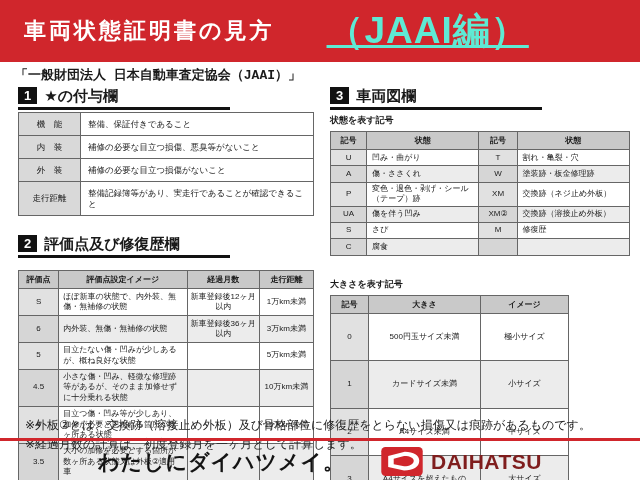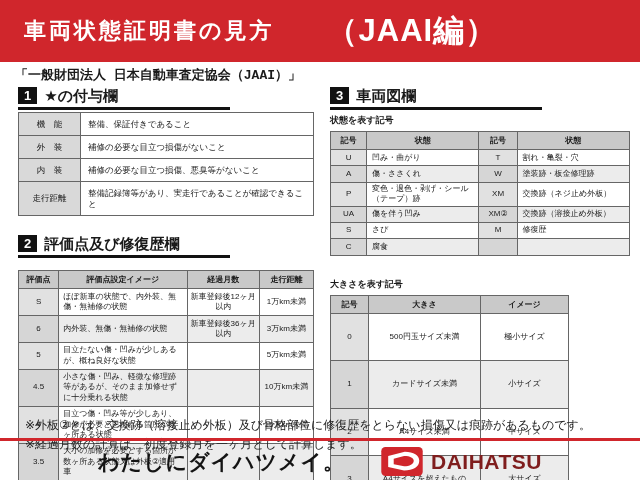--- a/index.html
+++ b/index.html
@@ -6,21 +6,21 @@
   html,body { margin:0; padding:0; background:#888; }
   #page {
     position:relative; width:640px; height:480px; background:#ffffff;
     font-family:"Liberation Sans","DejaVu Sans",sans-serif; color:#1a1a1a;
     overflow:hidden; margin:0 auto;
   }
   
   .hdr { position:absolute; top:0; left:0; width:640px; height:62px;
          background:#d0262c; display:flex; align-items:center; padding:0 18px 0 24px; }
   .hdr .ttl { color:#fff; font-size:22px; font-weight:bold; letter-spacing:3px; white-space:nowrap; }
-  .hdr .ed  { color:#ffffff; font-size:31px; font-weight:bold; margin-left:52px; letter-spacing:1px; white-space:nowrap; }
+  .hdr .ed  { color:#5eead4; font-size:37px; font-weight:bold; margin-left:52px; letter-spacing:1px; white-space:nowrap;text-decoration:underline; }
   .sub { position:absolute; top:66px; left:15px; font-size:13px; font-weight:bold;font-family:Liberation Mono, monospace; }
 
   
   .colL { position:absolute; top:87px; left:18px;  width:296px; }
   .colR { position:absolute; top:87px; left:330px; width:300px; }
 
   
   .sec { display:flex; align-items:flex-end; gap:7px; border-bottom:3px solid #111;
          width:212px; padding-bottom:3px; }
   .num { background:#111; color:#fff; font-weight:bold; font-size:13px;
@@ -84,26 +84,26 @@
       <colgroup>
           <col style="width:62px">
           <col>
         </colgroup>
       <tbody>
         <tr>
           <td class="lab">機　能</td>
           <td>整備、保証付きであること</td>
         </tr>
         <tr>
+          <td class="lab">内　装</td>
+          <td>補修の必要な目立つ損傷、悪臭等がないこと</td>
+        </tr>
+        <tr>
           <td class="lab">外　装</td>
           <td>補修の必要な目立つ損傷がないこと</td>
-        </tr>
-        <tr>
-          <td class="lab">内　装</td>
-          <td>補修の必要な目立つ損傷、悪臭等がないこと</td>
         </tr>
         <tr>
           <td class="lab">走行距離</td>
           <td>整備記録簿等があり、実走行であることが確認できること</td>
         </tr>
       </tbody>
     </table>
 
     <div class="sec s2h">
       <span class="num">2</span>

